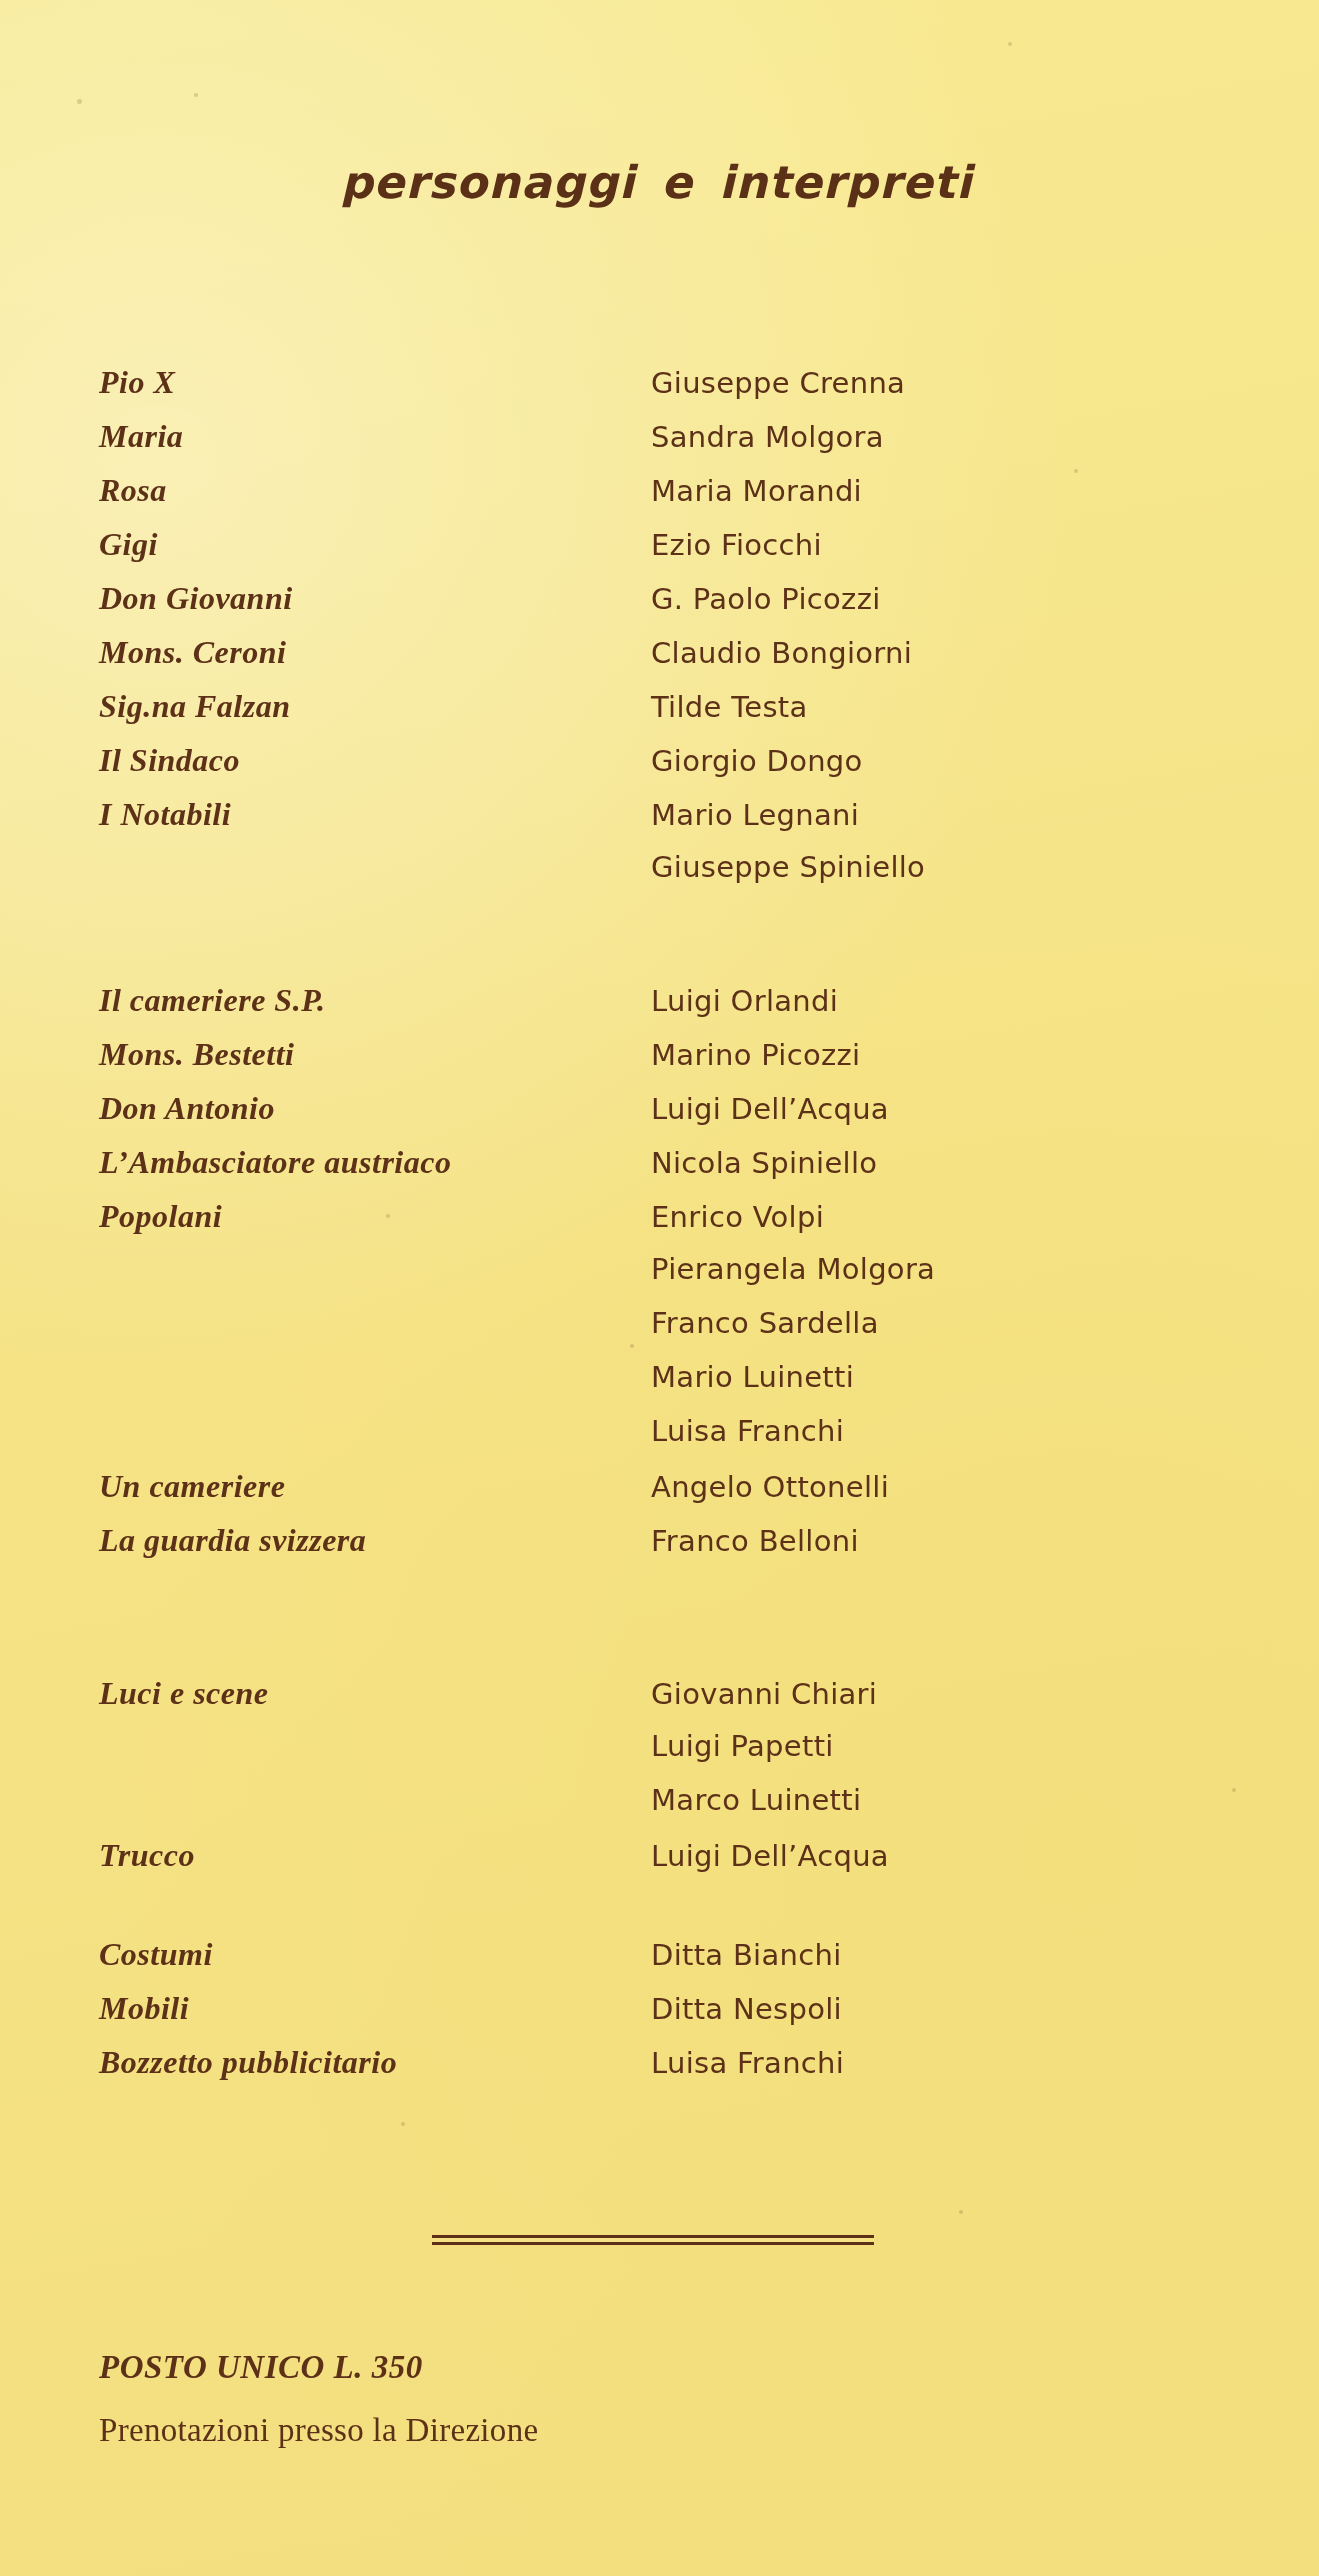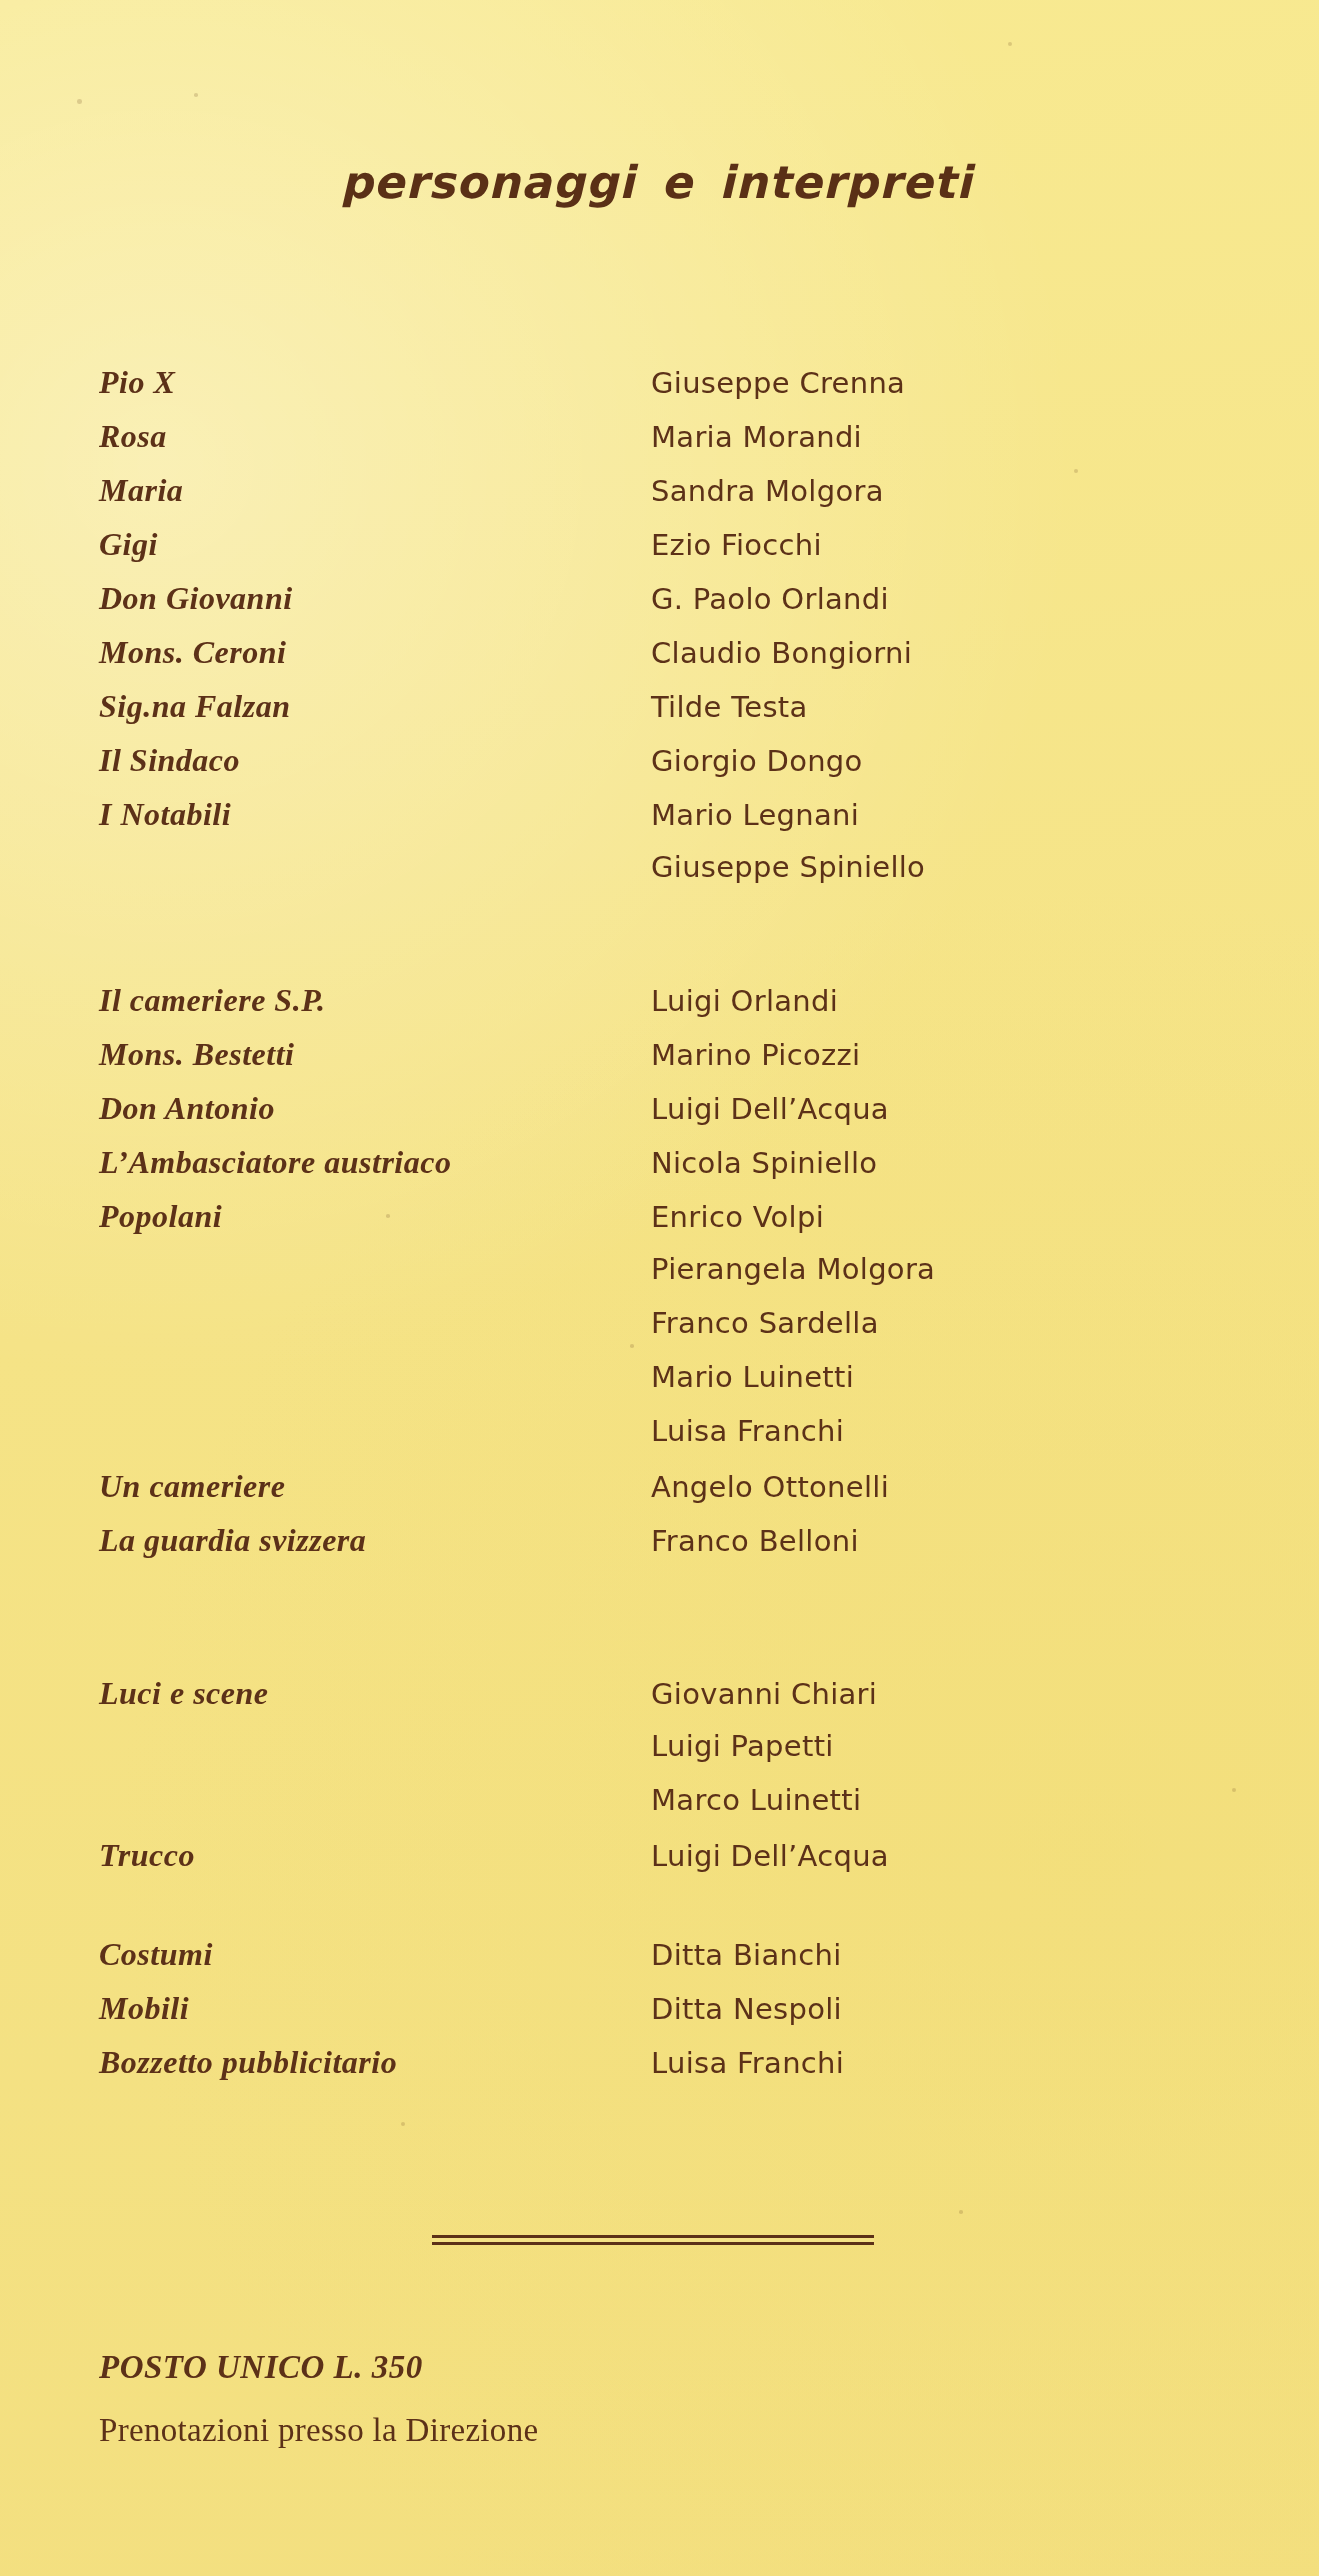--- a/index.html
+++ b/index.html
@@ -145,34 +145,34 @@
   <div class="title">personaggi  e  interpreti</div>
 
   <div class="cast">
 
     <div class="group">
       <div class="row">
         <div class="role">Pio  X</div>
         <div class="actor">Giuseppe  Crenna</div>
       </div>
       <div class="row">
+        <div class="role">Maria</div>
+        <div class="actor">Sandra  Molgora</div>
+      </div>
+      <div class="row">
         <div class="role">Rosa</div>
         <div class="actor">Maria  Morandi</div>
       </div>
       <div class="row">
-        <div class="role">Maria</div>
-        <div class="actor">Sandra  Molgora</div>
-      </div>
-      <div class="row">
         <div class="role">Gigi</div>
         <div class="actor">Ezio  Fiocchi</div>
       </div>
       <div class="row">
         <div class="role">Don  Giovanni</div>
-        <div class="actor">G.  Paolo  Orlandi</div>
+        <div class="actor">G.  Paolo  Picozzi</div>
       </div>
       <div class="row">
         <div class="role">Mons.  Ceroni</div>
         <div class="actor">Claudio  Bongiorni</div>
       </div>
       <div class="row">
         <div class="role">Sig.na  Falzan</div>
         <div class="actor">Tilde  Testa</div>
       </div>
       <div class="row">

